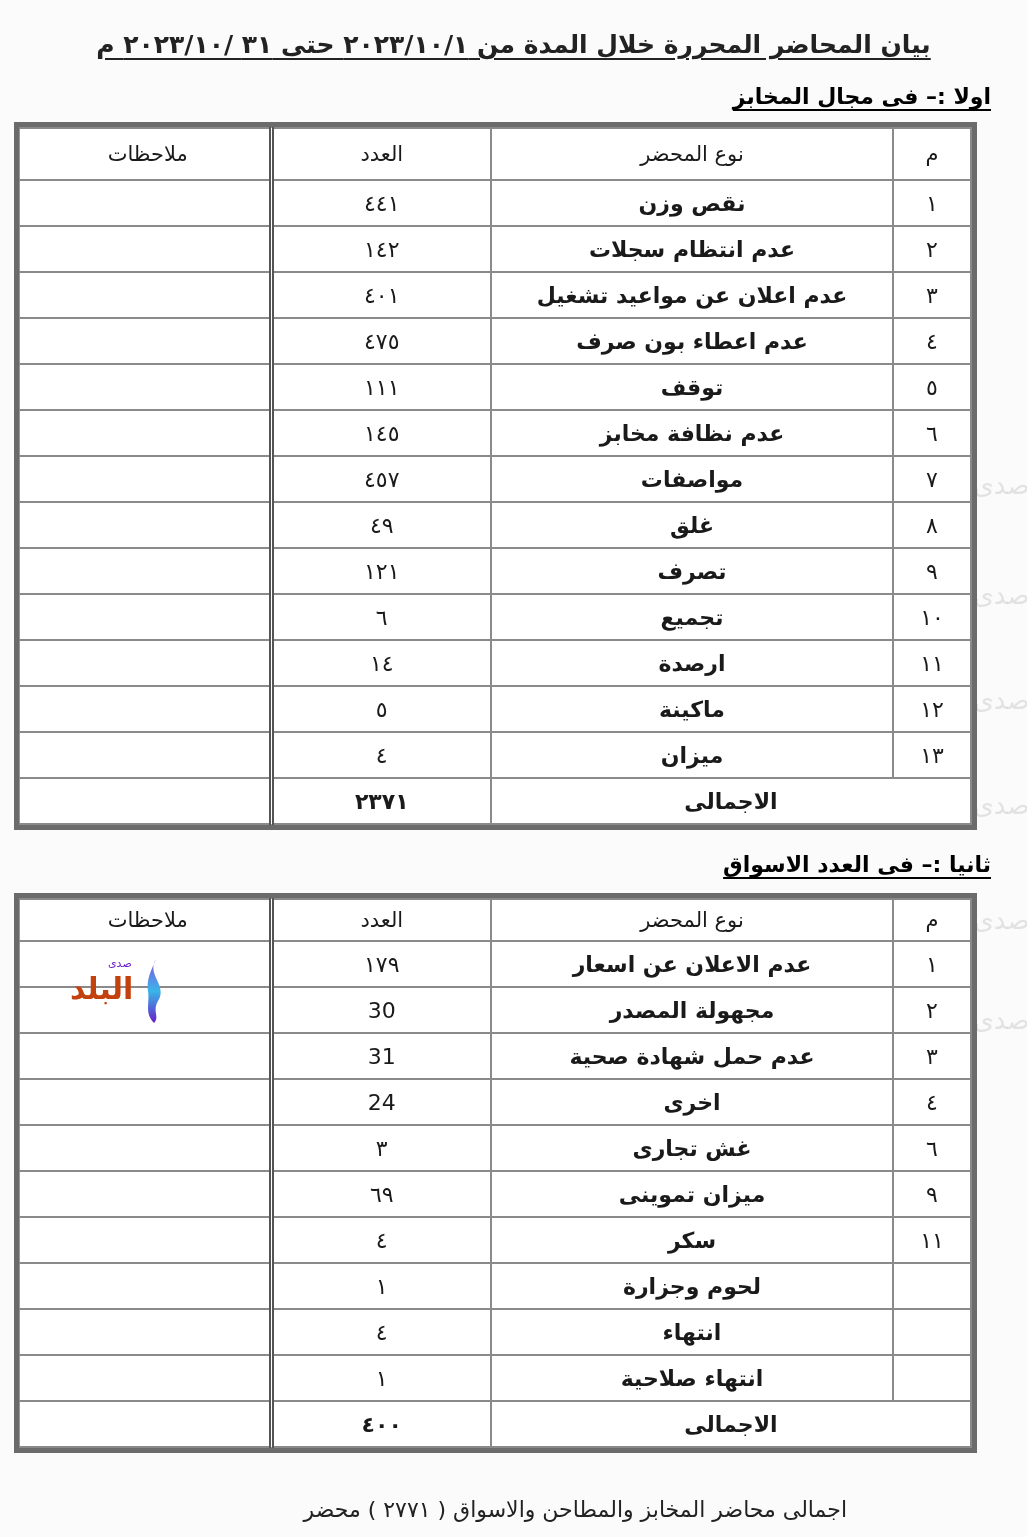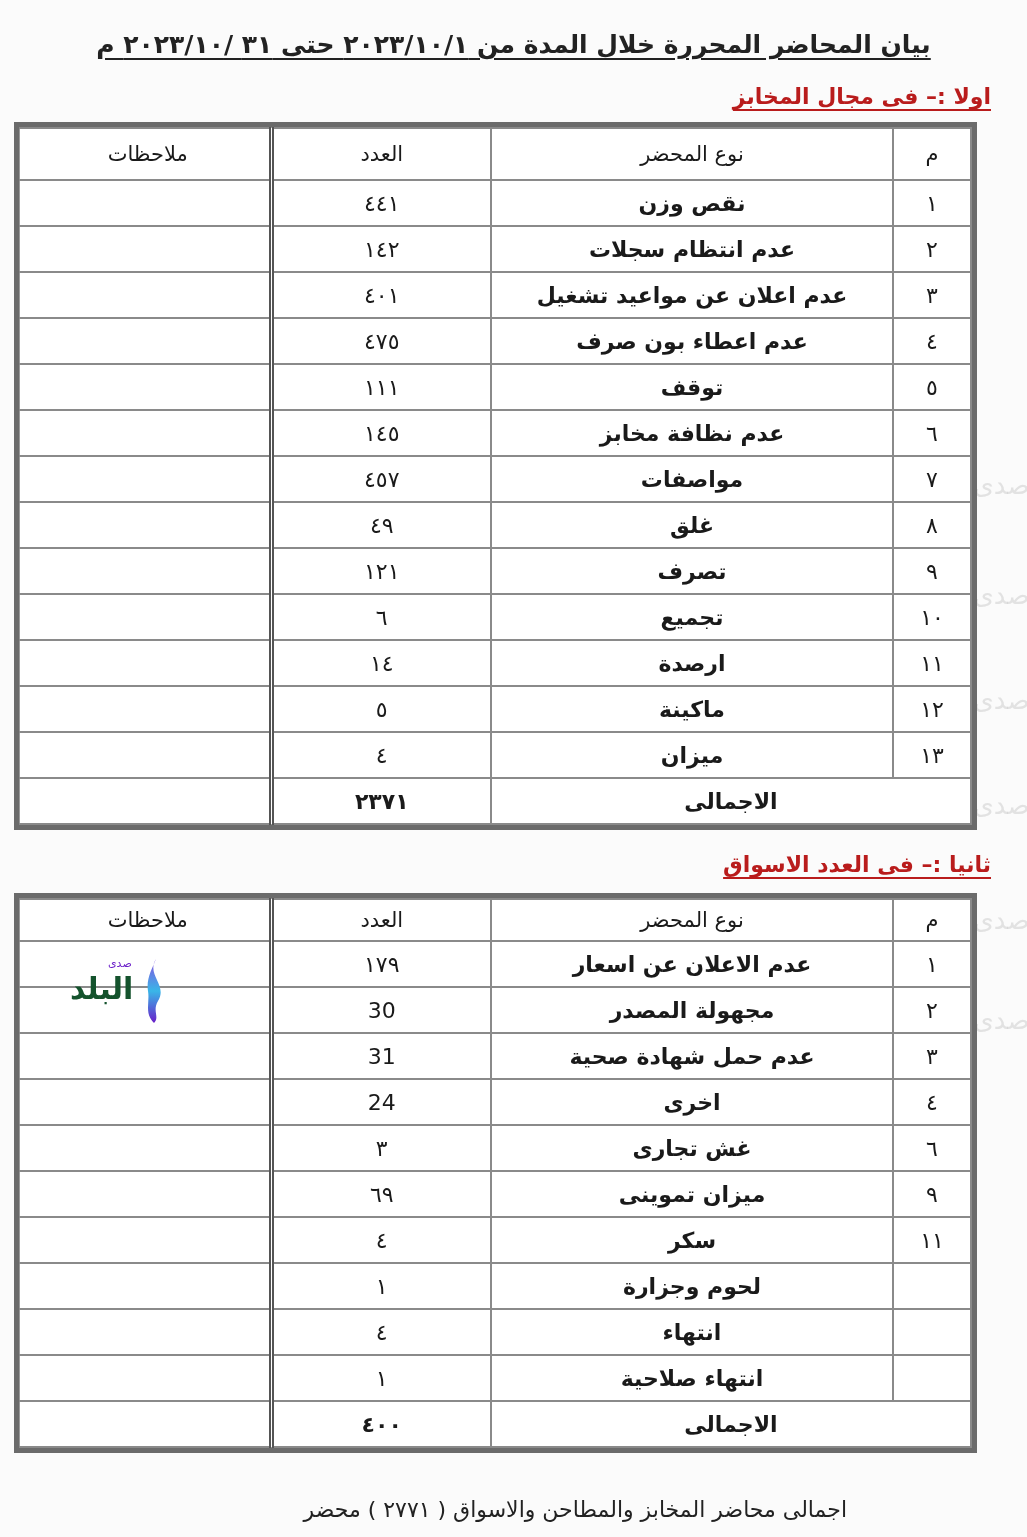--- a/index.html
+++ b/index.html
@@ -7,21 +7,21 @@
     width:1027px; height:1537px; background:#fbfbfb; position:relative; overflow:hidden;
     font-family:"DejaVu Sans", sans-serif; color:#1a1a1a;
   }
   .title {
     position:absolute; top:30px; left:0; width:1027px; text-align:center;
     font-family:"DejaVu Sans", sans-serif; font-weight:bold; font-size:25px;
     text-decoration:underline; text-underline-offset:5px; color:#222;
   }
   .section-heading {
     position:absolute; right:36px; font-weight:bold; font-size:22px;
-    text-decoration:underline; text-underline-offset:5px; color:#b91c1c;text-align:center;
+    text-decoration:underline; text-underline-offset:5px; color:#000000;text-align:center;
   }
   .tbl-wrap {
     position:absolute; left:14px; width:953px;
     border:5px solid #6b6b6b; box-shadow: inset 0 0 0 1px #999;
     background:#fff;
   }
   table { border-collapse:collapse; width:100%; table-layout:fixed; }
   td, th {
     border:2px solid #8a8a8a; text-align:center; vertical-align:middle;
     font-weight:normal; font-size:22px; padding:0; color:#1a1a1a;
@@ -38,21 +38,21 @@
     position:absolute; top:1497px; right:180px; font-size:22px; color:#222;
   }
   .watermark {
     position:absolute; font-size:26px; color:rgba(160,160,160,0.28);
     pointer-events:none; white-space:nowrap;
   }
   .logo {
     position:absolute; left:64px; top:955px; width:110px; height:70px;
   }
   .logo-text {
-    position:absolute; left:6px; top:16px; font-size:30px; font-weight:bold; color:#14532d;
+    position:absolute; left:6px; top:16px; font-size:30px; font-weight:bold; color:#c2410c;
   }
   .logo-small { position:absolute; left:44px; top:2px; font-size:11px; color:#6a1fc9; }
   .site-wm {
     position:absolute; top:1030px; left:365px; font-size:34px; color:rgba(150,150,150,0.35);
     font-family:"Liberation Sans", sans-serif; pointer-events:none;
   }
   .big-wm {
     position:absolute; top:920px; left:400px; font-size:110px; font-weight:bold;
     color:rgba(190,190,190,0.22); pointer-events:none;
   }

